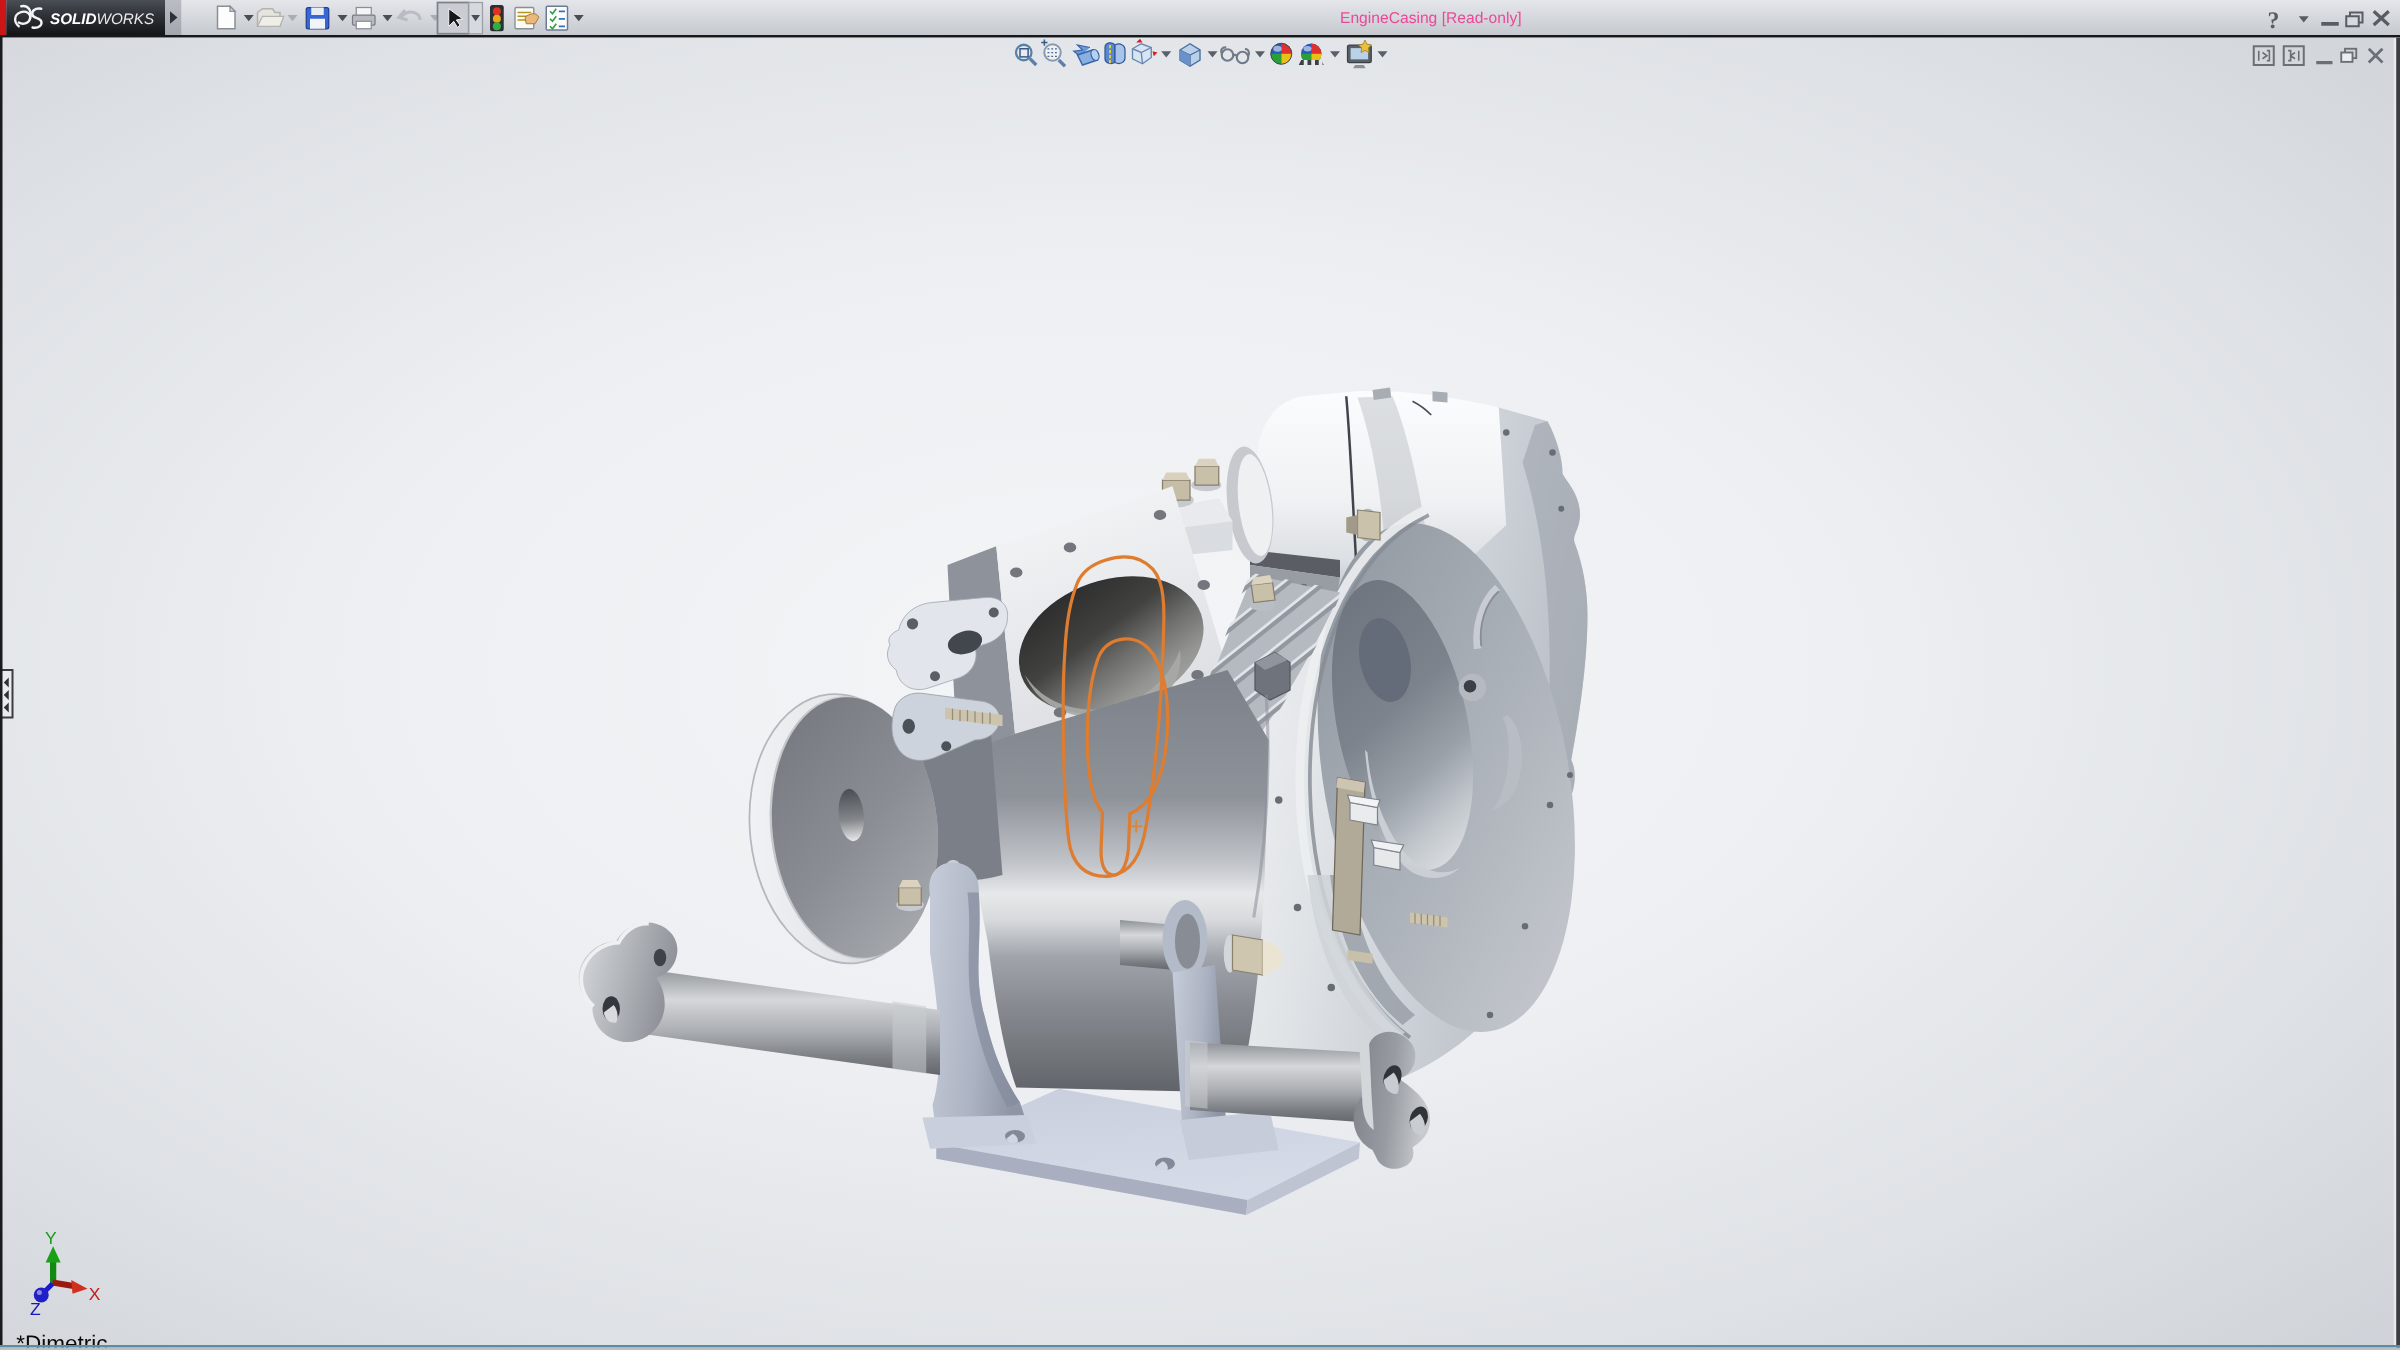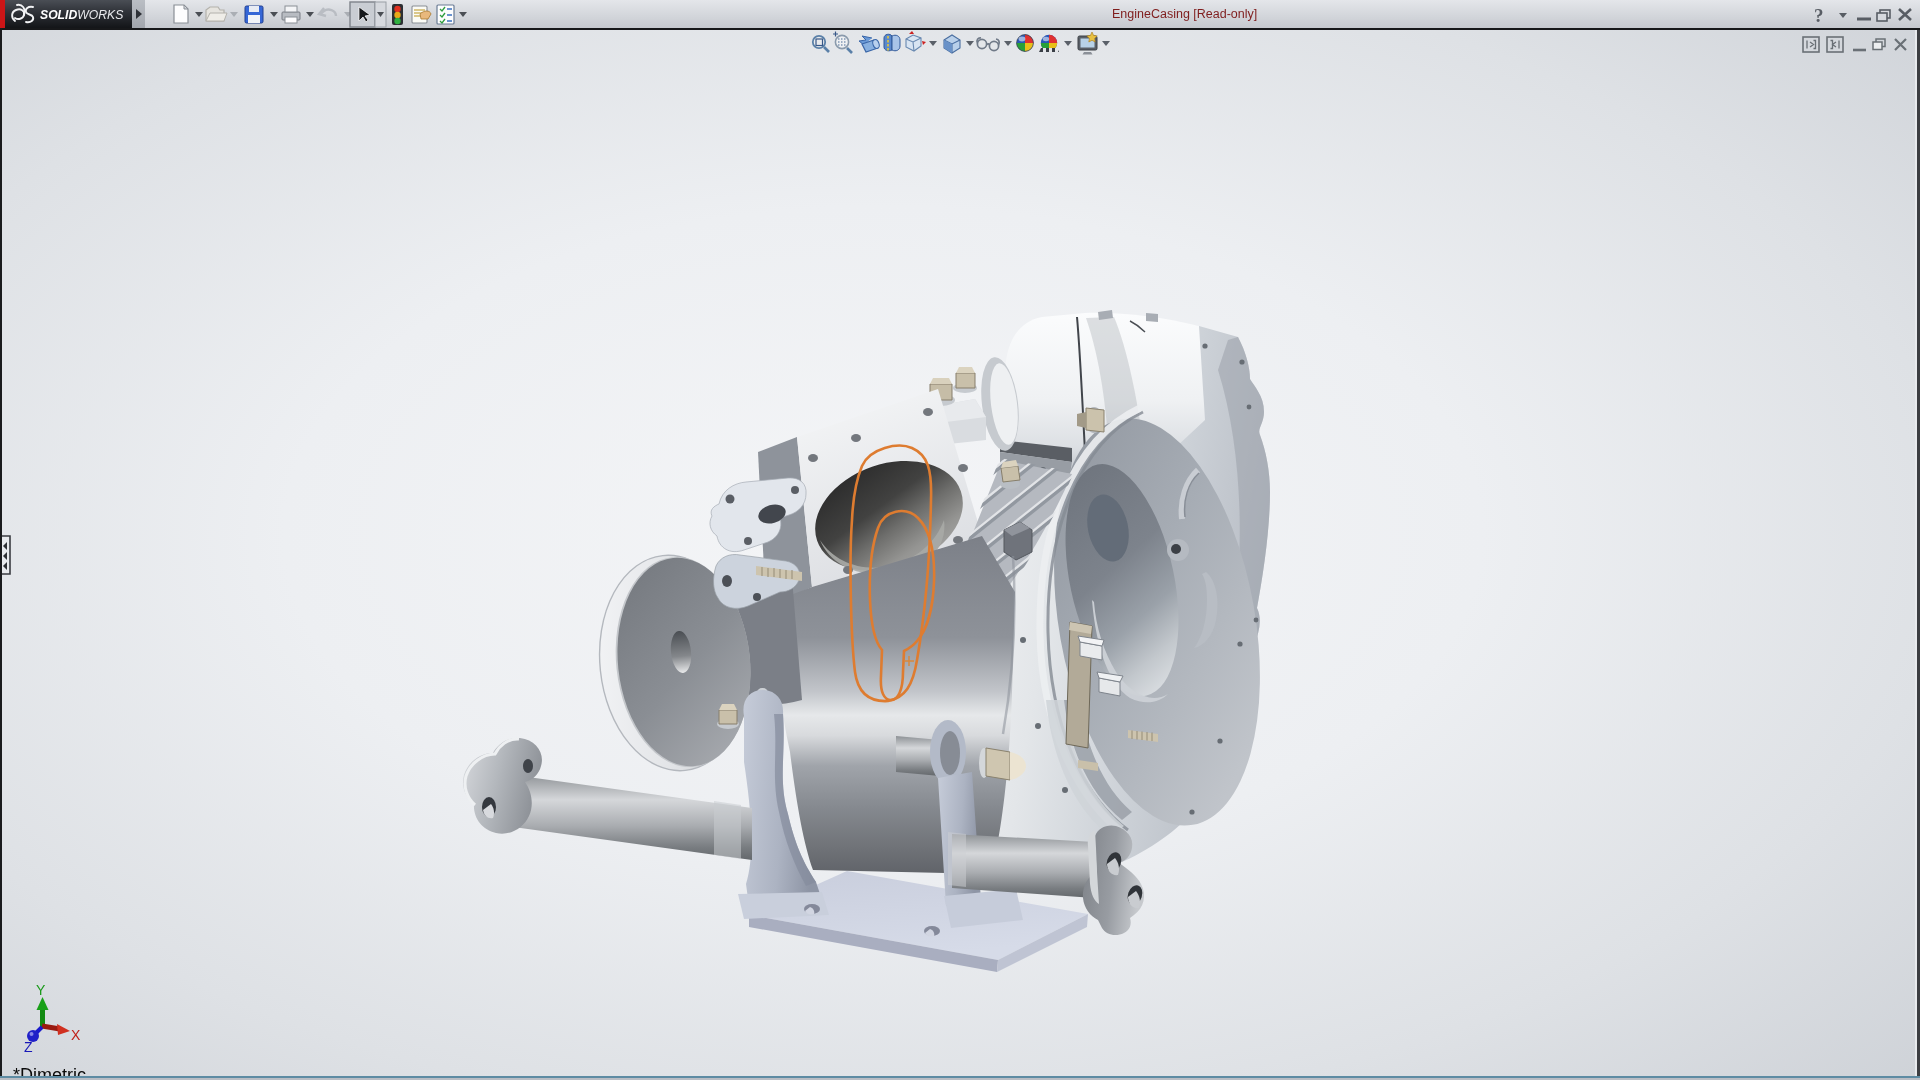--- a/index.html
+++ b/index.html
@@ -1,20 +1,20 @@
 <!DOCTYPE html>
 <html><head>
 <meta charset="utf-8">
 <style>
   html,body{margin:0;padding:0;width:1920px;height:1080px;overflow:hidden;
     font-family:"Liberation Sans",sans-serif;}
   #titlebar{position:absolute;left:0;top:0;width:1920px;height:28px;
     background:linear-gradient(#e4e6ea,#d2d5da 60%,#c6c9cf);}
-  #wintitle{position:absolute;left:1112px;top:7px;
-    font-size:12.5px;color:#7f1d1d;}
+  #wintitle{position:absolute;left:1072px;top:7px;
+    font-size:12.5px;color:#ec4899;}
   #blackline{position:absolute;left:0;top:28px;width:1920px;height:2px;background:#17181a;}
   #viewport{position:absolute;left:0;top:30px;width:1920px;height:1050px;}
   #leftborder{position:absolute;left:0;top:28px;width:2px;height:1048px;background:#1a1b1d;}
 </style>
 </head>
 <body>
 <div id="viewport">
 <svg width="1920" height="1050" viewBox="0 0 1920 1050">
   <defs>
     <radialGradient id="bgrad" cx="46%" cy="48%" r="82%">

